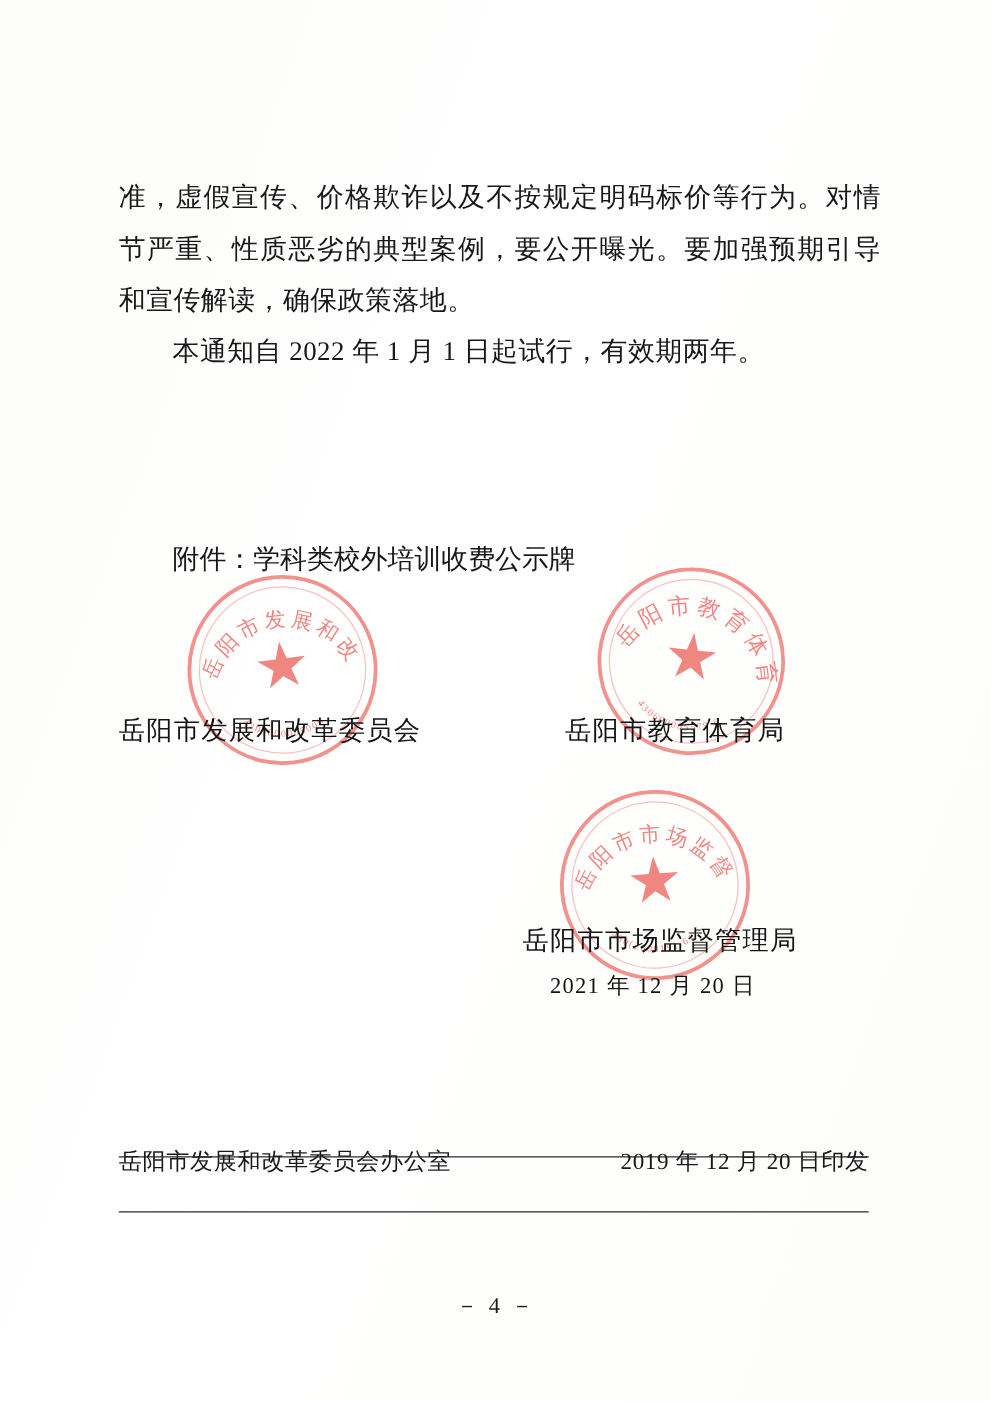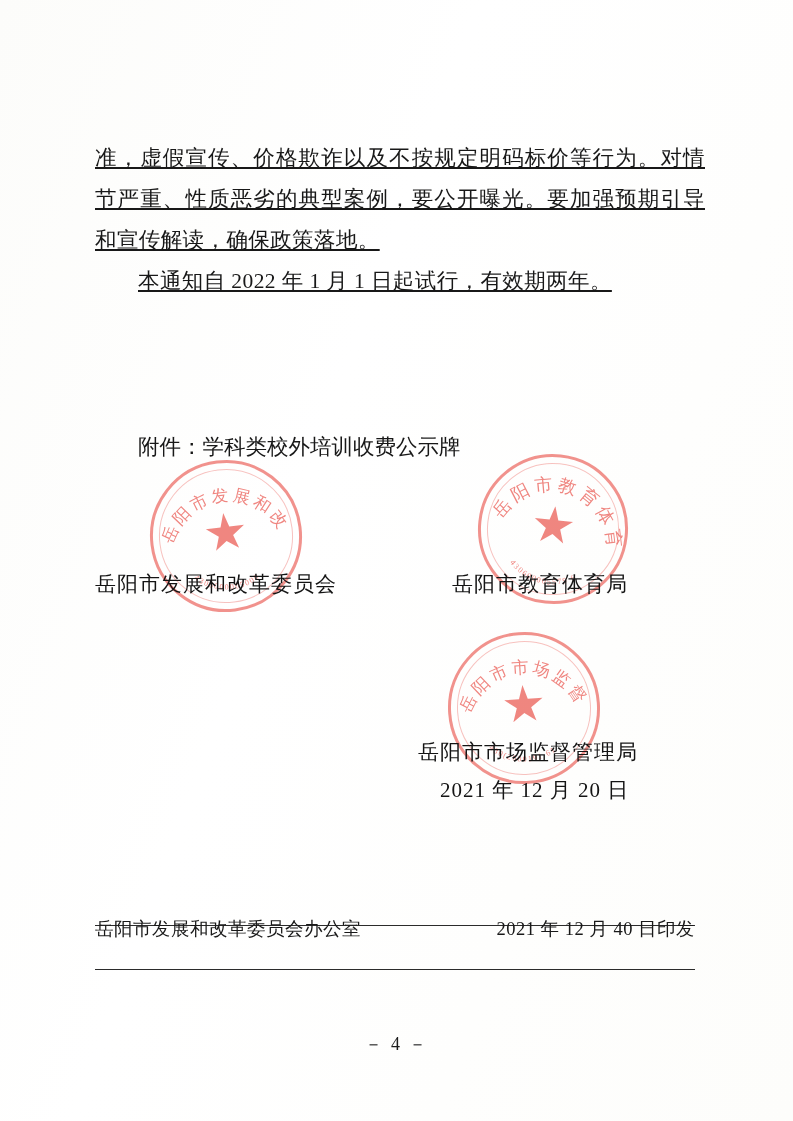--- a/index.html
+++ b/index.html
@@ -38,21 +38,20 @@
     top: 138px;
     width: 610px;
     font-size: 21.5px;
     line-height: 41px;
     letter-spacing: 0.4px;
     text-align: justify;
     color: #181818;
   }
   .body-text p {
     margin: 0;
-    text-decoration: underline;
   }
   .indent {
     text-indent: 43px;
   }
 
   .attachment {
     position: absolute;
     left: 95px;
     top: 392px;
     width: 610px;
@@ -80,21 +79,21 @@
     white-space: nowrap;
     z-index: 5;
   }
   .org-1 { left: 95px;  top: 130px; }
   .org-2 { left: 452px; top: 130px; }
   .org-3 { left: 418px; top: 298px; }
   .date-line {
     position: absolute;
     left: 440px;
     top: 336px;
-    font-size: 21px;
+    font-size: 18px;
     letter-spacing: 1px;
     color: #141414;
     white-space: nowrap;
     z-index: 5;
   }
 
   
   .seal {
     position: absolute;
     border-radius: 50%;
@@ -252,18 +251,18 @@
 
     <div class="org-line org-1">岳阳市发展和改革委员会</div>
     <div class="org-line org-2">岳阳市教育体育局</div>
     <div class="org-line org-3">岳阳市市场监督管理局</div>
     <div class="date-line">2021 年 12 月 20 日</div>
   </div>
 
   <div class="footer-rule"></div>
   <div class="footer-row">
     <span>岳阳市发展和改革委员会办公室</span>
-    <span>2021 年 12 月 40 日印发</span>
+    <span>2019 年 12 月 20 日印发</span>
   </div>
   <div class="footer-rule-2"></div>
 
   <div class="page-number">－ 4 －</div>
 </div>
 
 </body></html>

